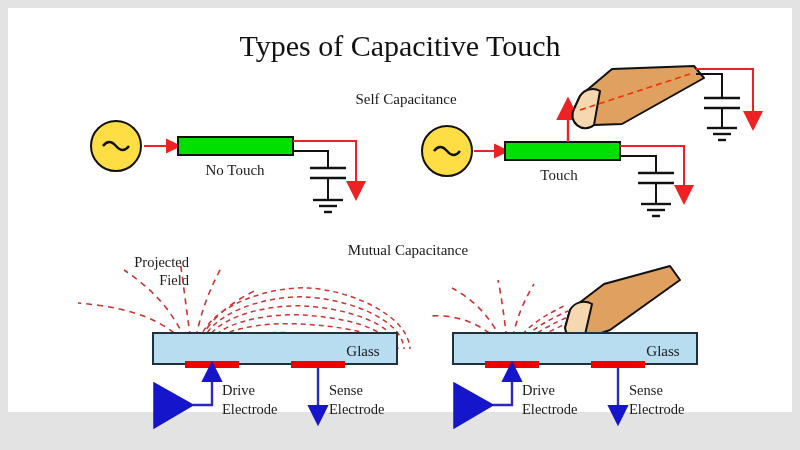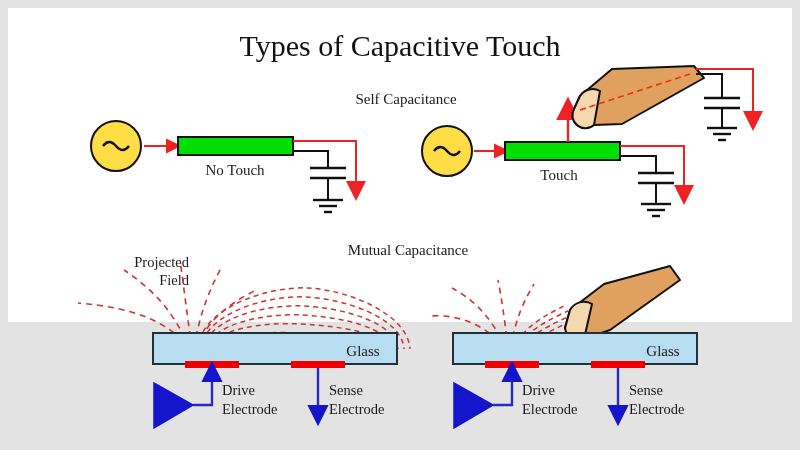--- a/index.html
+++ b/index.html
@@ -5,21 +5,21 @@
   html,body{margin:0;padding:0;}
   body{
     width:800px;height:450px;
     background:#e3e3e3;
     font-family:"Liberation Serif", serif;
     overflow:hidden;
   }
   #page{
     position:absolute;
     left:8px;top:8px;
-    width:784px;height:314px;
+    width:784px;height:404px;
     background:#ffffff;
   }
   #canvas{position:absolute;left:0;top:0;width:784px;height:434px;display:block;}
   .ttl{font-family:"Liberation Serif", serif;}
 </style>
 </head>
 <body>
 
 <div id="page">
   <svg id="canvas" viewBox="0 0 784 434" xmlns="http://www.w3.org/2000/svg">

